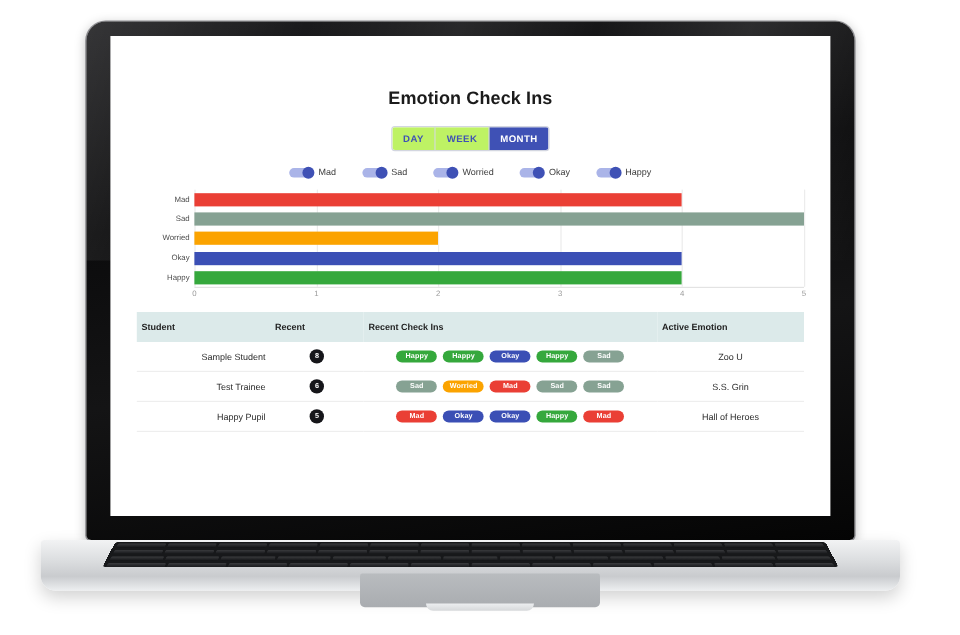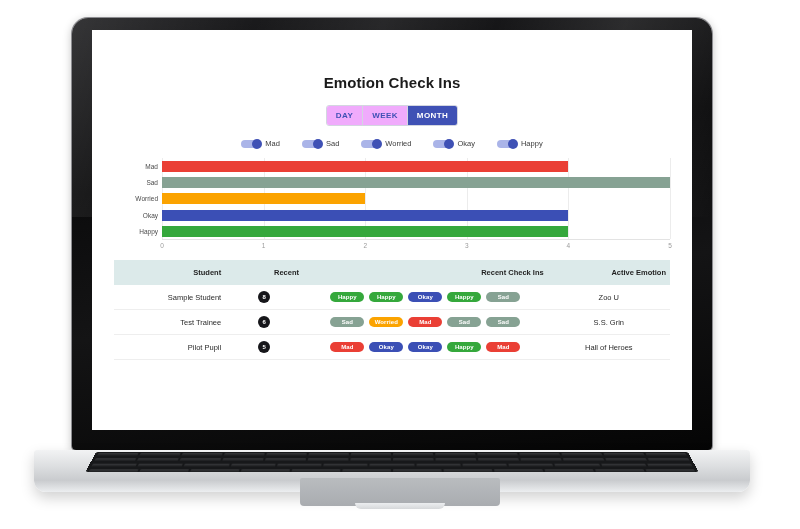--- a/index.html
+++ b/index.html
@@ -91,21 +91,21 @@
     border-radius: 3px;
     overflow: hidden;
     background:#fff;
   }
   .seg-btn {
     font-size: 8px;
     font-weight: bold;
     letter-spacing: .4px;
     color: #3f51b5;
     padding: 5px 9px;
-    background: #f0abfc;
+    background: #bef264;
     border-right: 1px solid #d3d6e0;
     cursor: pointer;
     white-space: nowrap;
   }
   .seg-btn:last-child { border-right: none; }
   .seg-btn.active { background: #3f51b5; color: #ffffff; }
 
   
   .legend {
     display:flex; justify-content:center; align-items:center;
@@ -173,21 +173,21 @@
   }
 
   
   .tbl { width: 100%; border-collapse: collapse; margin-top: 10px; }
   .tbl thead th {
     background: #dceaea;
     font-size: 7.5px;
     font-weight: bold;
     color: #1f1f1f;
     padding: 8px 4px;
-    text-align: right;
+    text-align: left;
   }
   .tbl thead th.col-student { width: 20%; }
   .tbl thead th.col-total   { width: 14%; }
   .tbl thead th.col-recent  { width: 44%; }
   .tbl thead th.col-program { width: 22%; }
   .tbl tbody td {
     font-size: 7.5px;
     color: #2b2b2b;
     padding: 6px 4px;
     border-bottom: 1px solid #eeeeee;
@@ -329,21 +329,21 @@
                   <span class="pill" style="background: rgb(134, 162, 147);">Sad</span>
                   <span class="pill" style="background: rgb(251, 163, 0);">Worried</span>
                   <span class="pill" style="background: rgb(234, 63, 53);">Mad</span>
                   <span class="pill" style="background: rgb(134, 162, 147);">Sad</span>
                   <span class="pill" style="background: rgb(134, 162, 147);">Sad</span>
                 </div>
               </td>
               <td>S.S. Grin</td>
             </tr>
             <tr>
-              <td class="student-cell">Pilot Pupil</td>
+              <td class="student-cell">Happy Pupil</td>
               <td><span class="total-badge">5</span></td>
               <td>
                 <div class="pills">
                   <span class="pill" style="background: rgb(234, 63, 53);">Mad</span>
                   <span class="pill" style="background: rgb(59, 79, 181);">Okay</span>
                   <span class="pill" style="background: rgb(59, 79, 181);">Okay</span>
                   <span class="pill" style="background: rgb(53, 168, 60);">Happy</span>
                   <span class="pill" style="background: rgb(234, 63, 53);">Mad</span>
                 </div>
               </td>

